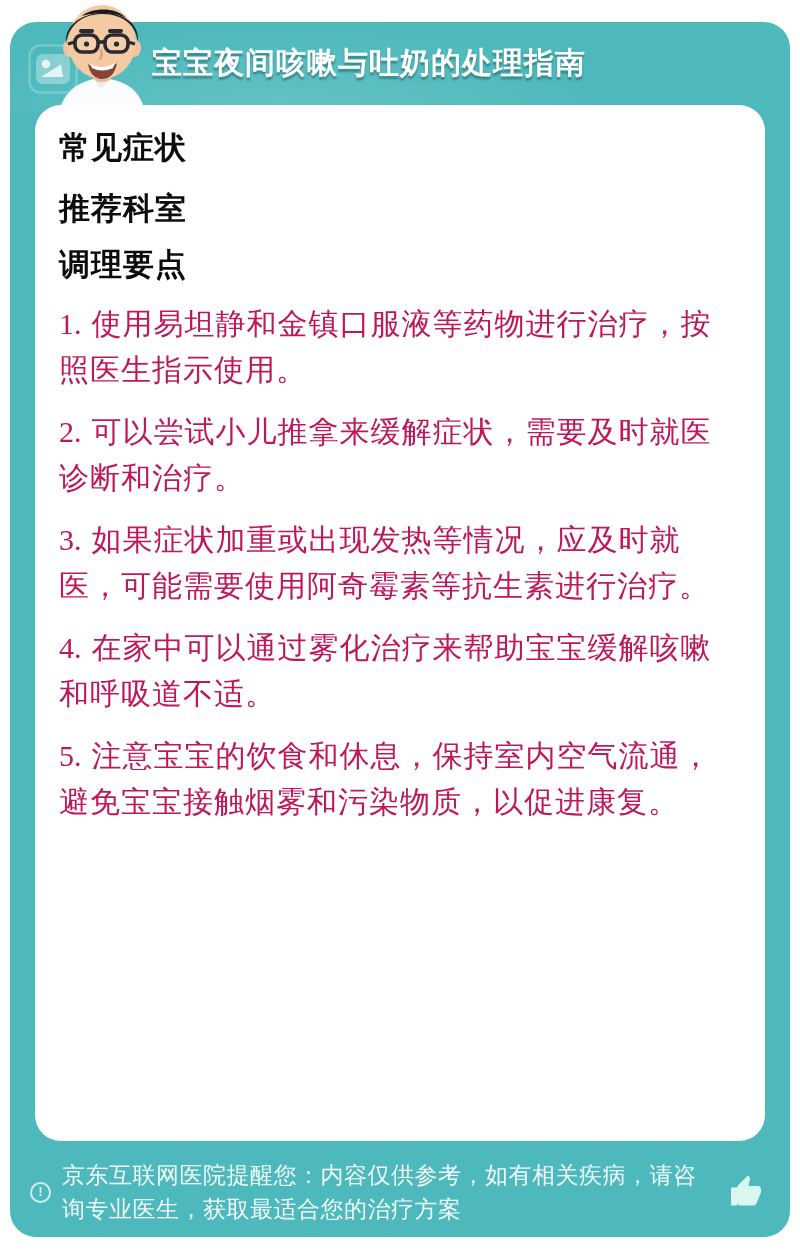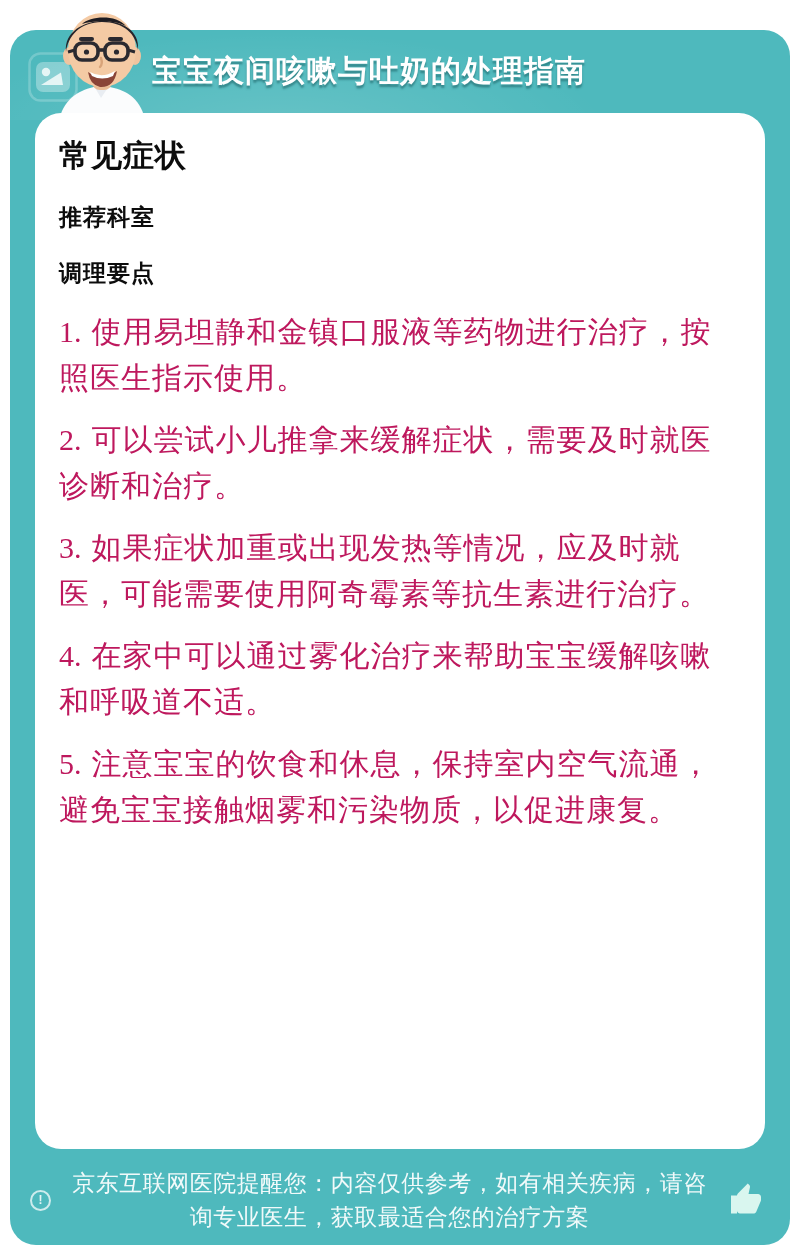--- a/index.html
+++ b/index.html
@@ -1,50 +1,50 @@
 <!DOCTYPE html>
 <html><head>
 <meta charset="utf-8">
 <style>
   html,body{margin:0;padding:0;}
   body{font-family:"Liberation Sans","DejaVu Sans",sans-serif;background:#ffffff;}
   .page{position:relative;width:800px;height:1253px;background:#ffffff;overflow:hidden;}
 
-  .teal-card{position:absolute;left:10px;top:30px;width:780px;height:1215px;
+  .teal-card{position:absolute;left:10px;top:22px;width:780px;height:1215px;
     background:#4eb9bd;border-radius:26px;}
   .header-glow{position:absolute;left:0;top:0;width:600px;height:90px;
     background:radial-gradient(ellipse at 45% 110%, rgba(255,255,255,0.14), rgba(255,255,255,0) 70%);
     border-radius:26px 26px 0 0;pointer-events:none;}
 
   .photo-placeholder{position:absolute;left:18px;top:22px;width:50px;height:50px;z-index:1;}
   .avatar{position:absolute;left:32px;top:-30px;width:118px;height:128px;z-index:2;}
 
   .guide-title{position:absolute;left:142px;top:22px;z-index:2;
     font-size:30px;font-weight:700;color:#ffffff;letter-spacing:1px;line-height:38px;
     text-shadow:0 3px 2px rgba(23,92,96,0.55);white-space:nowrap;}
 
   .content-card{position:absolute;left:25px;top:83px;width:730px;height:1036px;
     background:#ffffff;border-radius:26px;box-sizing:border-box;
     padding:22px 30px 16px 24px;overflow:hidden;z-index:3;}
 
   .sec-h1{font-size:31px;font-weight:700;color:#0c0c0c;line-height:42px;
     margin:0 0 20px;letter-spacing:1px;}
-  .sec-h2{font-size:23px;font-weight:700;color:#0c0c0c;line-height:40px;
+  .sec-h2{font-size:31px;font-weight:700;color:#0c0c0c;line-height:40px;
     margin:10px 0 16px;letter-spacing:1px;}
   .body-p{font-size:30px;color:#151515;line-height:46px;margin:0 0 12px;letter-spacing:1px;}
   .item-p{font-size:30px;color:#be185d;line-height:46px;margin:0 0 16px;letter-spacing:1px;}
   .num{font-family:"Liberation Serif","DejaVu Serif",serif;letter-spacing:0;margin-right:10px;}
 
   .footer{position:absolute;left:20px;right:26px;top:1135px;height:70px;z-index:2;
     display:flex;align-items:center;gap:11px;}
   .info-icon{flex:0 0 auto;width:17px;height:17px;border-radius:50%;
     border:2px solid rgba(255,255,255,0.72);display:flex;align-items:center;justify-content:center;
     color:rgba(255,255,255,0.85);font-size:12px;font-weight:700;line-height:1;}
   .disclaimer{flex:1 1 auto;font-size:23px;line-height:34px;color:rgba(255,255,255,0.92);
-    letter-spacing:0.5px;margin:0;text-align:center;}
+    letter-spacing:0.5px;margin:0;}
   .thumb-wrap{flex:0 0 auto;width:36px;height:36px;cursor:pointer;}
 </style>
 </head>
 <body>
 
 <div class="page">
   <div class="teal-card">
     <div class="header-glow"></div>
 
     <div class="photo-placeholder">

